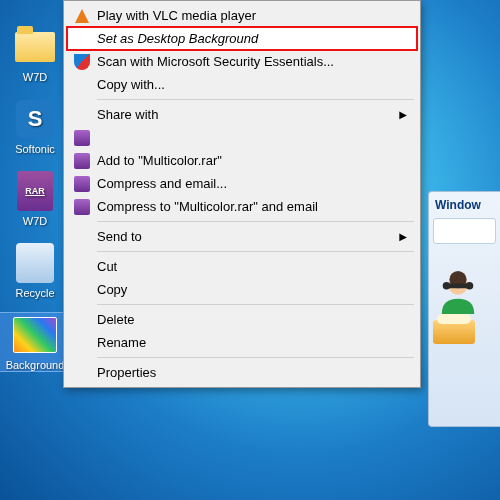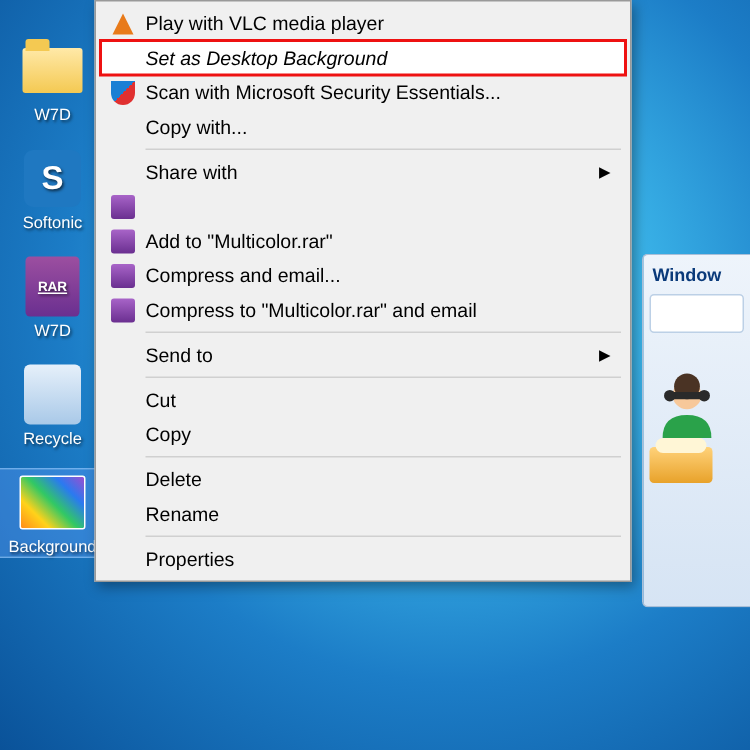--- a/index.html
+++ b/index.html
@@ -140,21 +140,21 @@
     width:0; height:0;
     border-left:7px solid transparent;
     border-right:7px solid transparent;
     border-bottom:14px solid #e87a1a;
   }
 
   
   .side-panel {
     position: absolute;
     right: 0;
-    top: 169px;
+    top: 191px;
     width: 72px;
     height: 236px;
     background: linear-gradient(#eef4fb,#d6e4f4);
     border: 1px solid #a9bfd8;
     border-right: none;
     border-radius: 4px 0 0 4px;
     padding: 6px 4px;
     overflow: hidden;
   }
   .side-panel .title {

